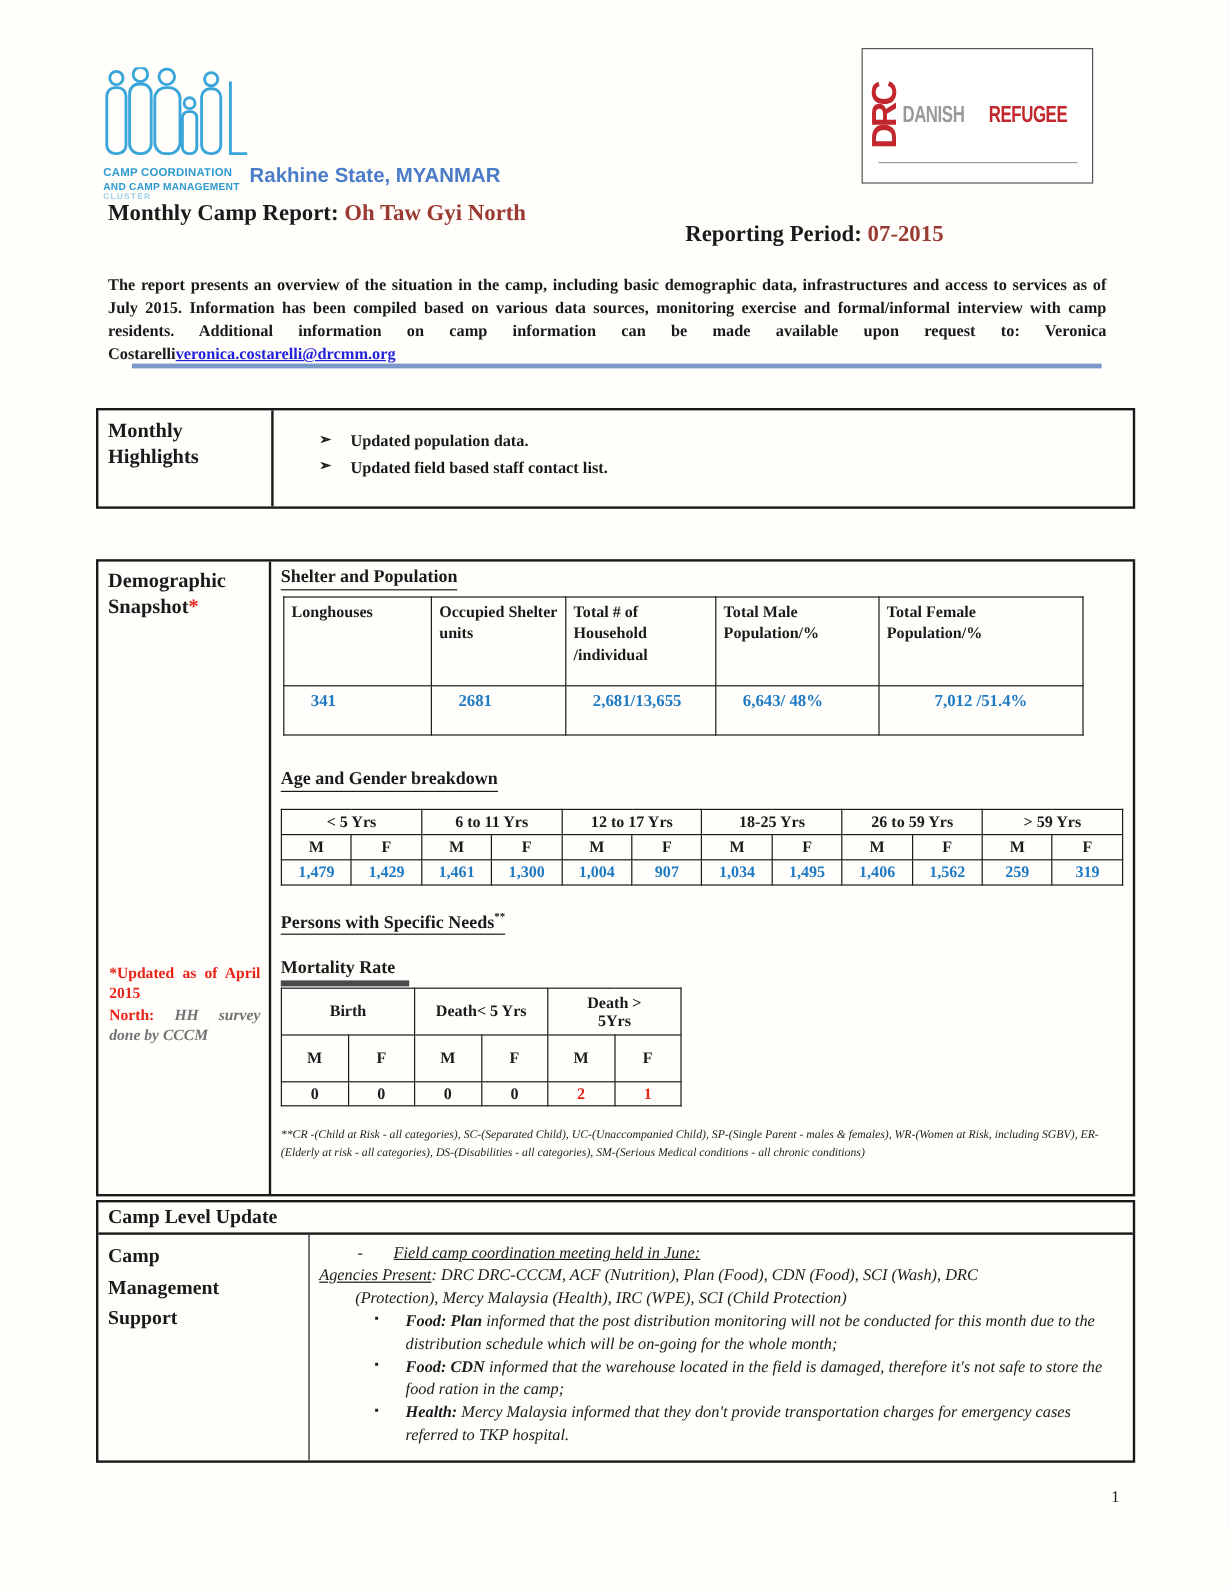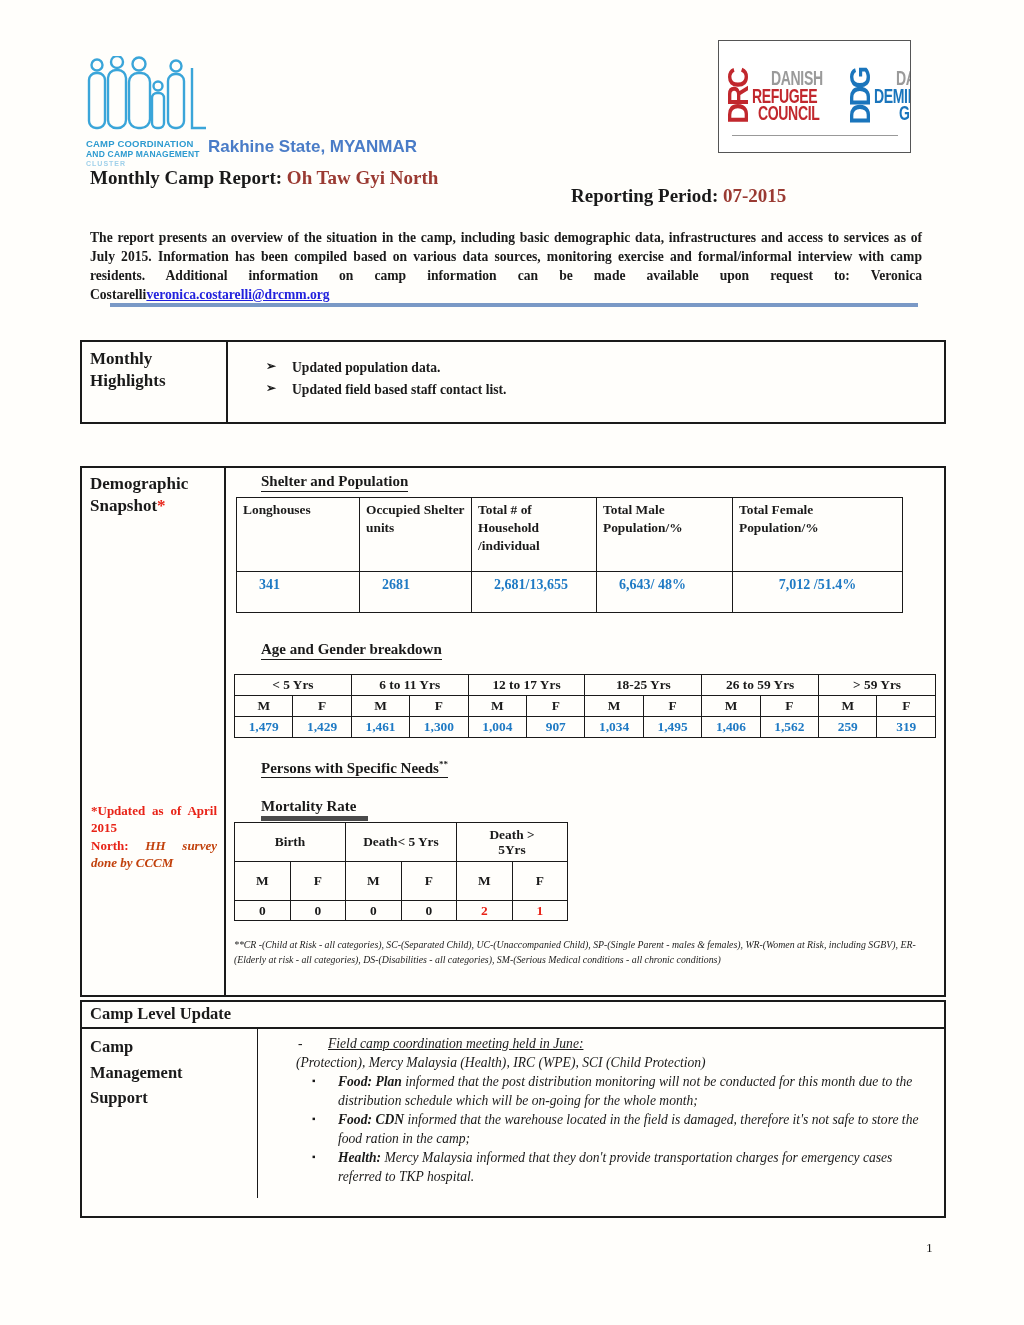--- a/index.html
+++ b/index.html
@@ -13,21 +13,21 @@
   .cccm-text1 { font-family:"Liberation Sans",sans-serif; font-weight:bold; font-size:9.5px; color:#2e9bd0; letter-spacing:.2px; }
   .cccm-text2 { font-family:"Liberation Sans",sans-serif; font-weight:bold; font-size:8.5px; color:#2e9bd0; letter-spacing:.2px; }
   .cccm-text3 { font-family:"Liberation Sans",sans-serif; font-weight:bold; font-size:7px; color:#9fd0ea; letter-spacing:1px; margin-top:1px; }
   .location { position:absolute; left:208px; top:137px; font-family:"Liberation Sans",sans-serif;
     font-weight:bold; font-size:17px; color:#4a7cc7; }
   .drc-box { position:absolute; left:718px; top:40px; width:193px; height:113px;
     border:1px solid #555; background:#fff; overflow:hidden; display:flex; align-items:center; padding:10px 0 10px 8px; gap:6px; }
   .logo-half { display:flex; align-items:center; gap:2px; }
   .vert { writing-mode:vertical-rl; transform:rotate(180deg); font-family:"Liberation Sans",sans-serif;
     font-weight:800; font-size:29px; line-height:.8; letter-spacing:-3px; }
-  .stack { display:flex; flex-direction:column;align-items:flex-end; }
+  .stack { display:flex; flex-direction:row; }
   .stack div { font-family:"Liberation Sans",sans-serif; font-weight:800; font-size:19.5px; line-height:.92;
     transform:scaleX(.72); transform-origin:left center; white-space:nowrap; letter-spacing:-.5px; }
   .c-red { color:#c1272d; } .c-gray { color:#9a9a9a; } .c-blue { color:#1a75bc; }
   .logo-underline { position:absolute; left:732px; top:135px; width:166px; height:1px; background:#999; }
   
   .report-title { position:absolute; left:90px; top:167px; font-size:19px; font-weight:bold; }
   .maroon { color:#9a3a32; }
   .period { position:absolute; left:571px; top:185px; font-size:19px; font-weight:bold; }
   .intro { position:absolute; left:90px; top:228px; width:832px; font-size:13.6px; font-weight:600;
     line-height:1.4; text-align:justify; }
@@ -42,23 +42,23 @@
   .hl-item { font-size:13.6px; font-weight:bold; line-height:1.62; display:flex; }
   .arrow-glyph { width:26px; font-size:12px; flex:0 0 26px; }
   
   .demo-box { top:466px; height:531px; display:flex; }
   .demo-left { width:146px; border-right:2px solid #1a1a1a; padding:5px 8px; position:relative; }
   .demo-title { font-size:17px; font-weight:bold; line-height:1.3; }
   .red { color:#e82317; }
   .updated-note { position:absolute; top:334px; left:9px; width:126px; font-size:13px; font-weight:bold;
     color:#e82317; text-align:justify; line-height:1.32; }
   .source-block { font-size:13px; font-weight:bold; line-height:1.32; text-align:justify; margin-top:1px; }
-  .source-val { color:#c2410c; font-style:italic; font-weight:bold; }
+  .source-val { color:#737373; font-style:italic; font-weight:bold; }
   .demo-right { flex:1; padding:4px 6px 0 8px; }
-  .sec-heading { display:inline-block; font-size:15px; font-weight:bold; border-bottom:1.6px solid #1a1a1a; line-height:1.25;margin-left:27px; }
+  .sec-heading { display:inline-block; font-size:15px; font-weight:bold; border-bottom:1.6px solid #1a1a1a; line-height:1.25; }
   .thick-u { border-bottom:5px solid #4a4a4a; padding-right:12px; }
   table { border-collapse:collapse; table-layout:fixed; }
   td,th { border:1.4px solid #1a1a1a; font-size:13.4px; overflow:hidden; }
   .blue-val { color:#1f7ac4; font-weight:bold; }
   .shelter-tbl { width:666px; margin:5px 0 0 2px; }
   .shelter-tbl th { font-weight:bold; text-align:left; vertical-align:top; padding:3px 6px; height:74px; line-height:1.35; }
   .shelter-tbl td { vertical-align:top; padding:5px 22px; height:41px; font-size:14px; }
   .shelter-tbl td.ctr { text-align:center; }
   .age-heading { margin-top:27px; }
   .age-tbl { width:702px; margin-top:14px; }
@@ -298,20 +298,23 @@
     <div class="camp-header">Camp Level Update</div>
     <div class="camp-body">
       <div class="camp-left">
         <span>Camp Management Support</span>
       </div>
       <div class="camp-right">
         <div class="meeting-line">
           <span class="meeting-dash">-</span>
           <span class="u">Field camp coordination meeting held in June:</span>
         </div>
+        <div>
+          <span class="u">Agencies Present</span><span>: DRC DRC-CCCM, ACF (Nutrition), Plan (Food), CDN (Food), SCI (Wash), DRC</span>
+        </div>
         <div class="agencies-l2">(Protection), Mercy Malaysia (Health), IRC (WPE), SCI (Child Protection)</div>
 
         <div class="bullet">
           <span class="sq-glyph">▪</span>
           <div class="btext"><b>Food: Plan</b><span> informed that the post distribution monitoring will not be conducted for this month due to the distribution schedule which will be on-going for the whole month;</span></div>
         </div>
         <div class="bullet">
           <span class="sq-glyph">▪</span>
           <div class="btext"><b>Food: CDN</b><span> informed that the warehouse located in the field is damaged, therefore it's not safe to store the food ration in the camp;</span></div>
         </div>

